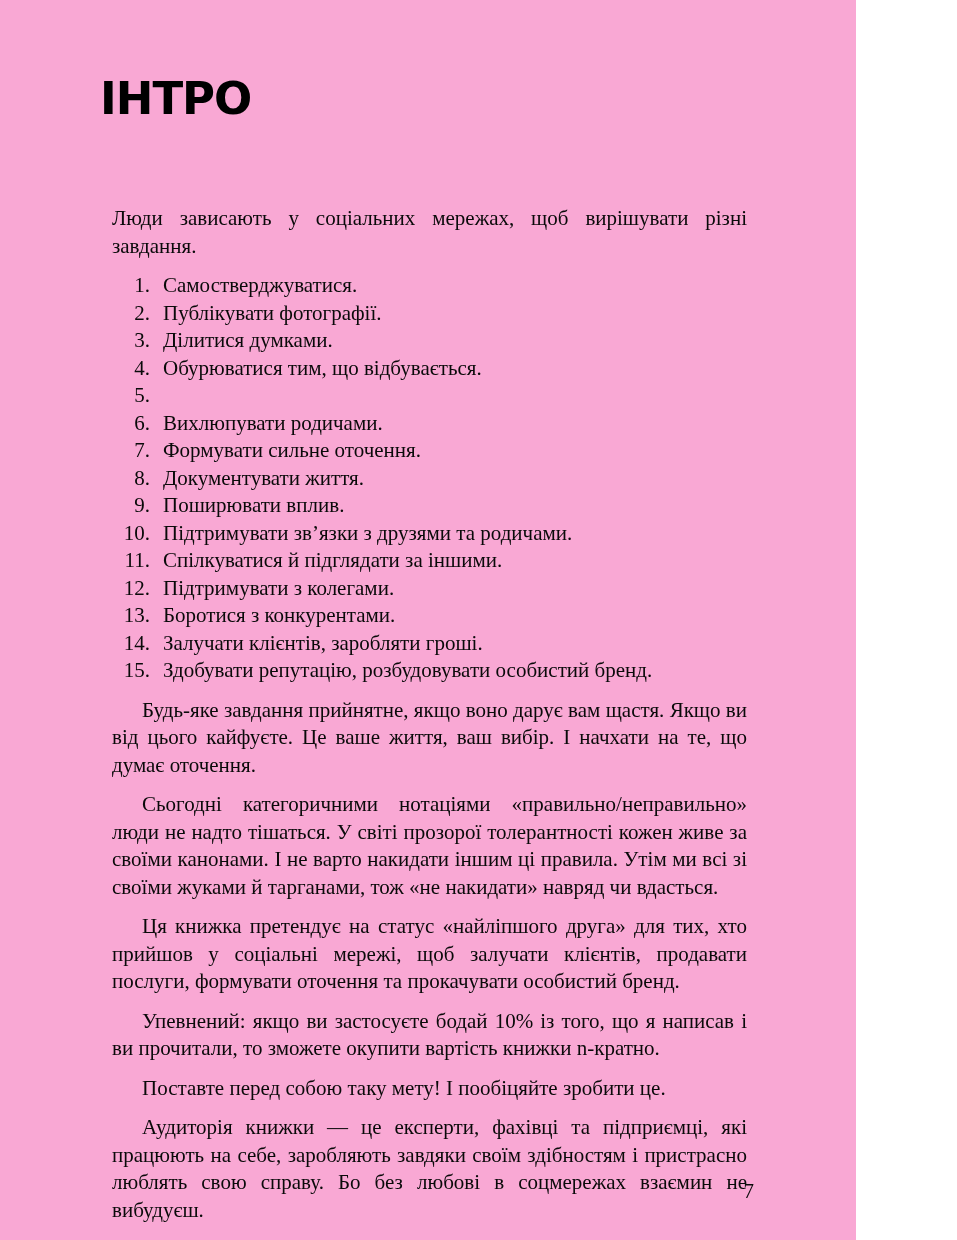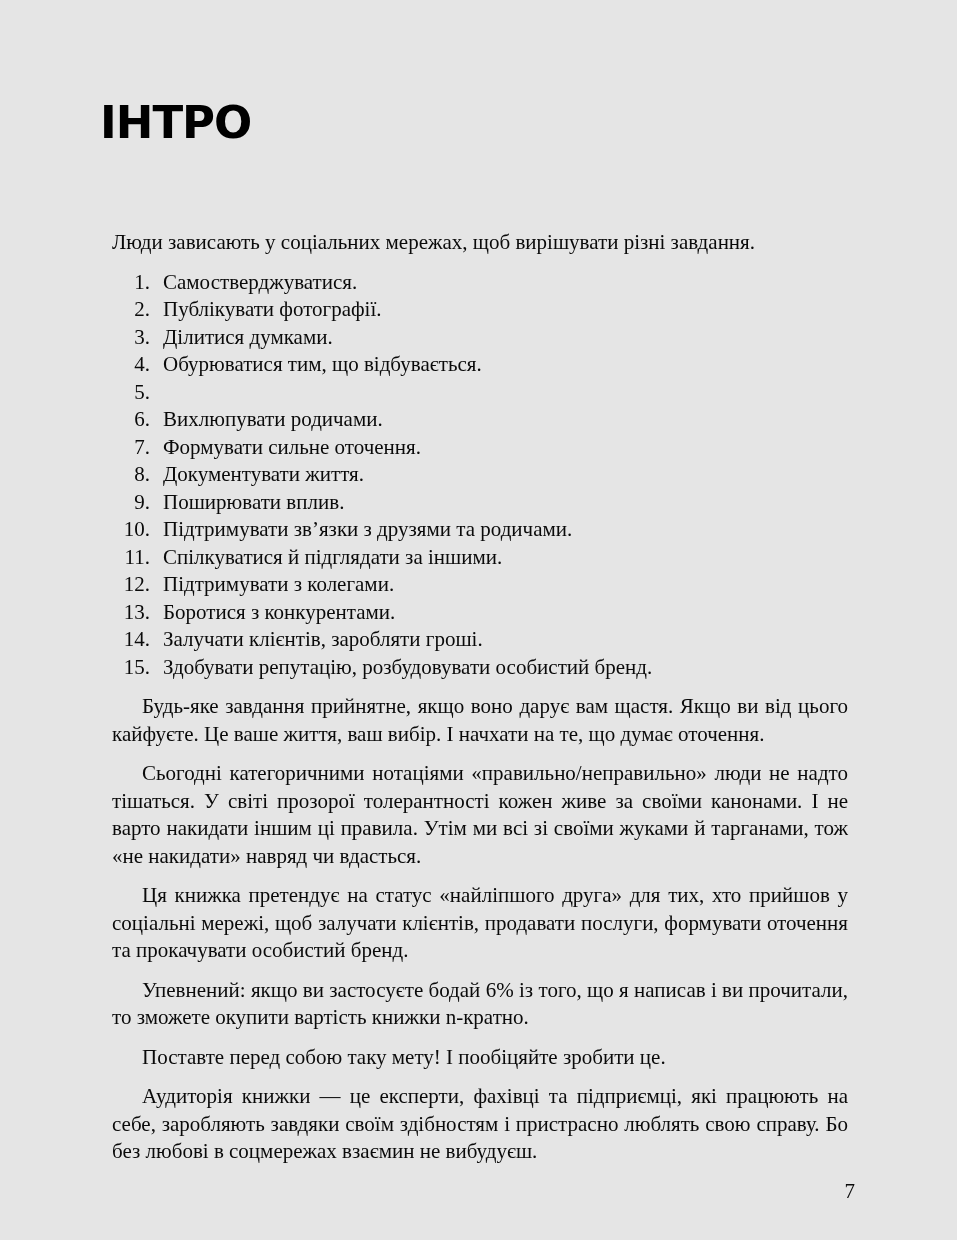--- a/index.html
+++ b/index.html
@@ -2,25 +2,25 @@
 <html lang="uk"><head>
 <meta charset="utf-8">
 <style>
   html, body {
     margin: 0;
     padding: 0;
     background: #ffffff;
   }
   .page {
     position: relative;
-    width: 957px;
+    width: 856px;
     height: 1240px;
-    background: #e5e5e5;
+    background: #f9a8d4;
     box-sizing: border-box;
-    padding: 100px 97px 0 100px;
+    padding: 76px 97px 0 100px;
     color: #000000;
     font-family: "Liberation Serif", serif;
     overflow: hidden;
   }
   .chapter-title {
     margin: 0;
     font-family: "DejaVu Sans", sans-serif;
     font-weight: 900;
     font-size: 45px;
     line-height: 1;
@@ -135,21 +135,21 @@
       </li>
       <li>
         <span class="num">15.</span>
         <span class="txt">Здобувати репутацію, розбудовувати особистий бренд.</span>
       </li>
     </ol>
 
     <p class="indented">Будь-яке завдання прийнятне, якщо воно дарує вам щастя. Якщо ви від цього кайфуєте. Це ваше життя, ваш вибір. І начхати на те, що думає оточення.</p>
     <p class="indented">Сьогодні категоричними нотаціями «правильно/неправильно» люди не надто тішаться. У світі прозорої толерантності кожен живе за своїми канонами. І не варто накидати іншим ці правила. Утім ми всі зі своїми жуками й тарганами, тож «не накидати» навряд чи вдасться.</p>
     <p class="indented">Ця книжка претендує на статус «найліпшого друга» для тих, хто прийшов у соціальні мережі, щоб залучати клієнтів, продавати послуги, формувати оточення та прокачувати особистий бренд.</p>
-    <p class="indented">Упевнений: якщо ви застосуєте бодай 6% із того, що я написав і ви прочитали, то зможете окупити вартість книжки n-кратно.</p>
+    <p class="indented">Упевнений: якщо ви застосуєте бодай 10% із того, що я написав і ви прочитали, то зможете окупити вартість книжки n-кратно.</p>
     <p class="indented">Поставте перед собою таку мету! І пообіцяйте зробити це.</p>
     <p class="indented">Аудиторія книжки — це експерти, фахівці та підприємці, які працюють на себе, заробляють завдяки своїм здібностям і пристрасно люблять свою справу. Бо без любові в соцмережах взаємин не вибудуєш.</p>
 
   </div>
 
   <div class="page-number">7</div>
 
 </div>
 
 </body></html>

